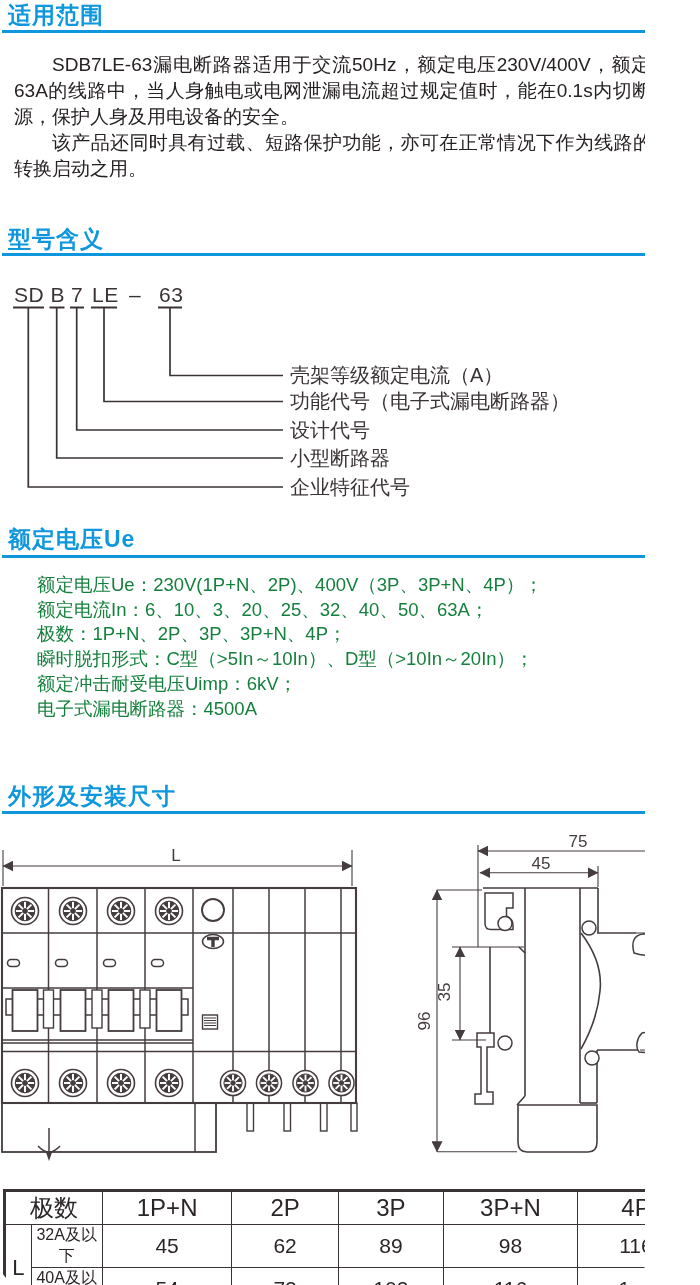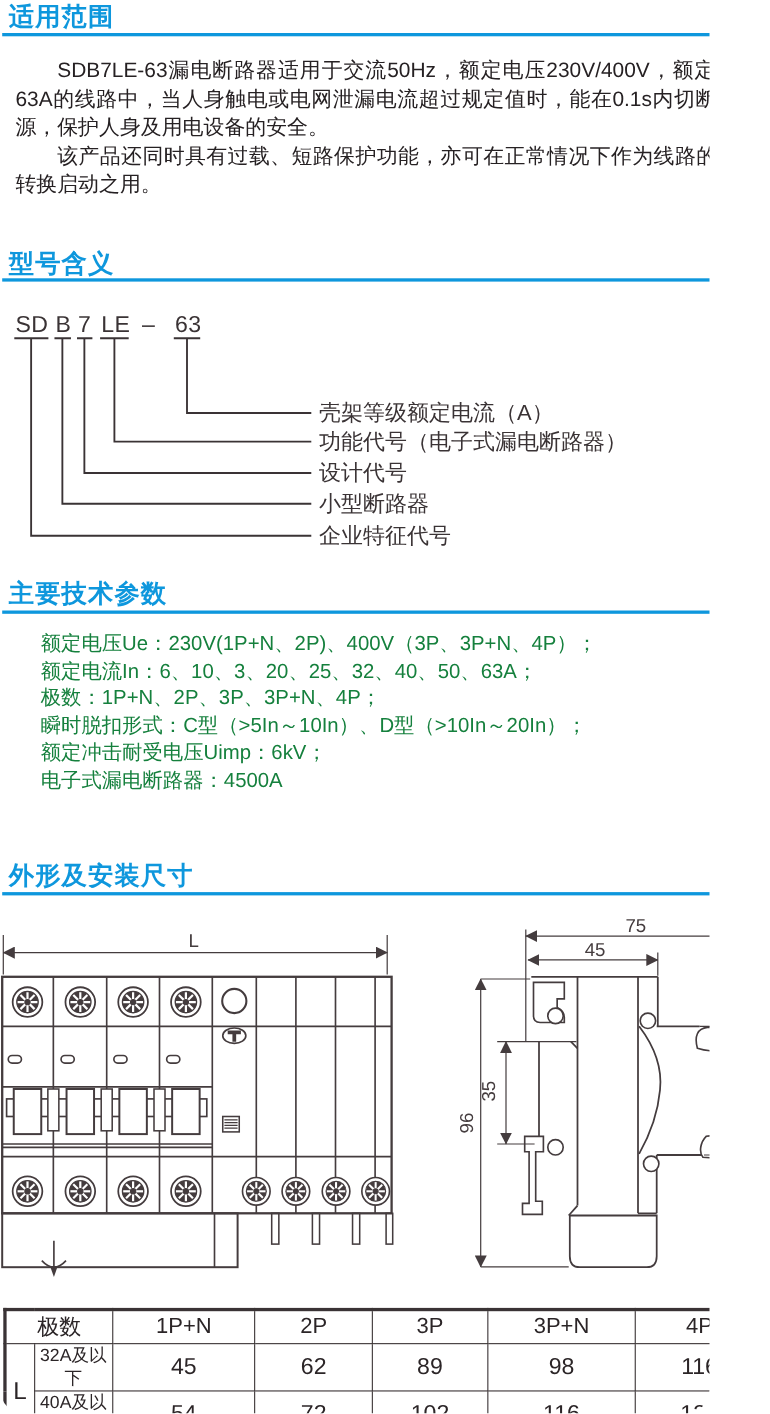--- a/index.html
+++ b/index.html
@@ -14,21 +14,21 @@
   .bodytext p { text-indent:2em; }
 
   .params { position:absolute; left:12px; width:692px; font-size:18.5px; line-height:24.7px; color:#15803d;margin-left:25px; }
 
   svg text { font-family:"Liberation Sans","DejaVu Sans",sans-serif; fill:#3a3335; }
   .code-t { font-size:21px; letter-spacing:0.5px; }
   .lbl-t  { font-size:20px; }
   .dim-t  { font-size:17px; fill:#443c3e; }
 
   .dim-table { position:absolute; left:3px; top:1189px; width:694px; height:94px; border-collapse:collapse; table-layout:fixed; }
-  .dim-table td { border:1.5px solid #3a3335; text-align:center; vertical-align:middle; font-size:20px; color:#2b2527; padding:0; }
+  .dim-table td { border:1.5px solid #3a3335; text-align:center; vertical-align:middle; font-size:24px; color:#2b2527; padding:0; }
   .dim-table { border:3px solid #3a3335; }
   .dim-table td.small { font-size:16px;margin-left:20px; }
   .dim-table td.lcell { font-size:22px; }
   .dim-table td.val { font-size:21px; }
 </style>
 </head>
 <body>
 
 <div class="page">
 
@@ -67,21 +67,21 @@
     </g>
     <g>
       <text class="lbl-t" x="290" y="382">壳架等级额定电流（A）</text>
       <text class="lbl-t" x="290" y="408">功能代号（电子式漏电断路器）</text>
       <text class="lbl-t" x="290" y="436.5">设计代号</text>
       <text class="lbl-t" x="290" y="464.5">小型断路器</text>
       <text class="lbl-t" x="290" y="493.5">企业特征代号</text>
     </g>
   </svg>
 
-  <div class="sec-head" style="top:524px;">主要技术参数</div>
+  <div class="sec-head" style="top:524px;">额定电压Ue</div>
   <div class="sec-rule" style="top:555px;"></div>
   <div class="params" style="top:573px;">
     <div>额定电压Ue：230V(1P+N、2P)、400V（3P、3P+N、4P）；</div>
     <div>额定电流In：6、10、3、20、25、32、40、50、63A；</div>
     <div>极数：1P+N、2P、3P、3P+N、4P；</div>
     <div>瞬时脱扣形式：C型（&gt;5In～10In）、D型（&gt;10In～20In）；</div>
     <div>额定冲击耐受电压Uimp：6kV；</div>
     <div>电子式漏电断路器：4500A</div>
   </div>
 

